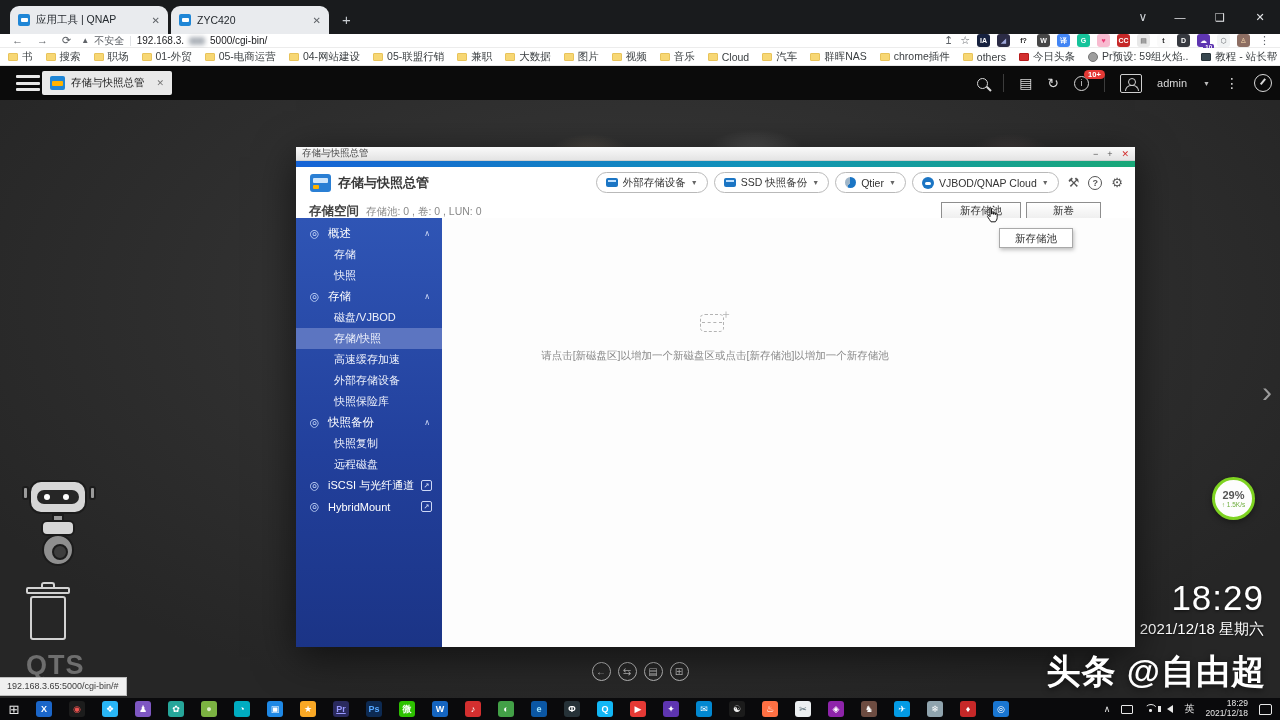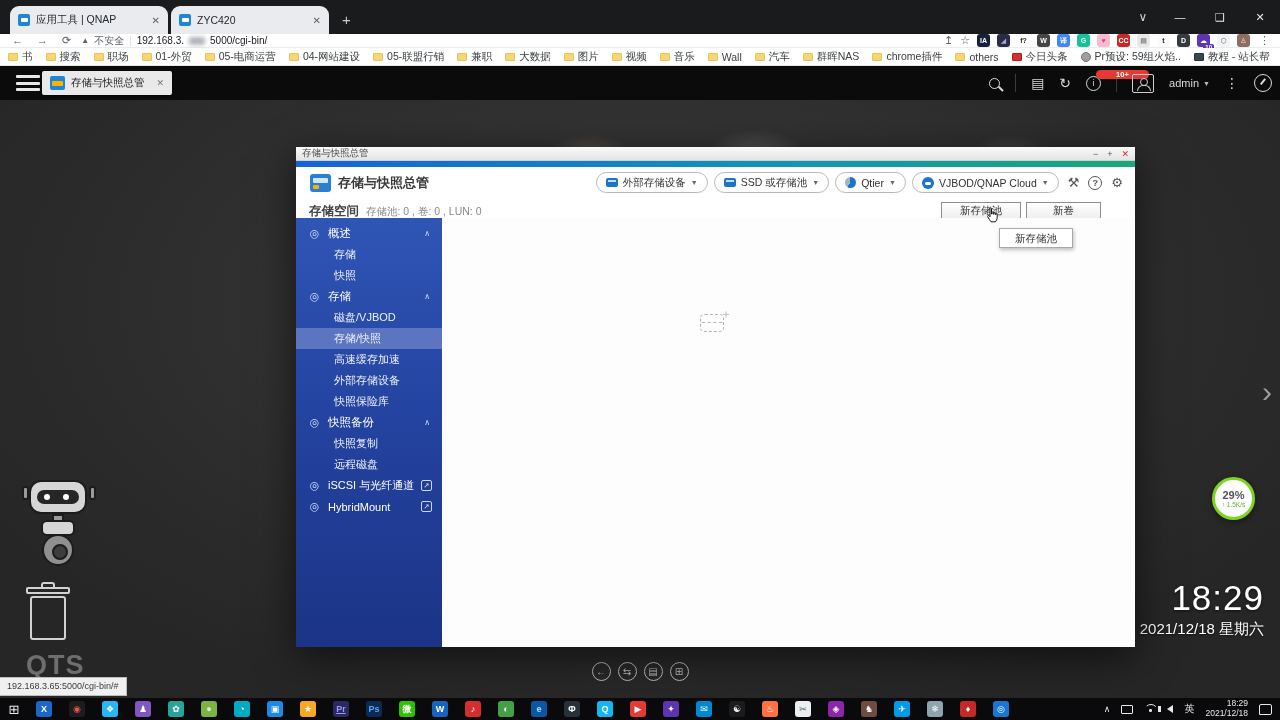--- a/index.html
+++ b/index.html
@@ -47,25 +47,25 @@
   .qts-tab { position:absolute; left:42px; top:5px; height:24px; background:#e9e9e9; border-radius:2px; display:flex; align-items:center; padding:0 8px; font-size:10.5px; color:#222; box-shadow:0 1px 2px rgba(0,0,0,.5);}
   .qts-tab .ic { width:15px; height:14px; background:#1f86d6; border-radius:2px; margin-right:6px; position:relative;}
   .qts-tab .ic::after{content:"";position:absolute;left:2px;top:5px;width:11px;height:5px;background:#ffb300;border-radius:1px;}
   .qts-tab .x { margin-left:12px; color:#777; font-size:9px; }
   .qts-right { position:absolute; right:8px; top:0; height:34px; display:flex; align-items:center; gap:15px; color:#d9d9d9; }
   .qts-right .vr { width:1px; height:18px; background:#3c3c3c; }
   .mag { position:relative; width:11px; height:11px; border:1.6px solid #d9d9d9; border-radius:50%; }
   .mag::after { content:""; position:absolute; width:6px; height:1.6px; background:#d9d9d9; transform:rotate(45deg); right:-5px; bottom:-2px; }
   .gly { font-size:14px; line-height:1; }
   .info { position:relative; width:15px; height:15px; border:1.5px solid #d9d9d9; border-radius:50%; font-size:9px; display:flex; align-items:center; justify-content:center; }
-  .info .badge { position:absolute; top:-7px; left:9px; background:#e53935; color:#fff; font-size:7.5px; font-weight:bold; border-radius:7px; padding:1px 20px; line-height:1; }
+  .info .badge { position:absolute; top:-7px; left:9px; background:#e53935; color:#fff; font-size:7.5px; font-weight:bold; border-radius:7px; padding:1px 4px; line-height:1; }
   .avatar { width:22px; height:19px; border:1.5px solid #cfcfcf; border-radius:2px; position:relative; }
   .avatar::before { content:""; position:absolute; left:7px; top:3px; width:6px; height:6px; border-radius:50%; border:1.3px solid #cfcfcf;}
   .avatar::after { content:""; position:absolute; left:4px; bottom:1px; width:12px; height:5px; border:1.3px solid #cfcfcf; border-bottom:none; border-radius:6px 6px 0 0;}
-  .adminw { display:flex; align-items:center; gap:4px; font-size:11px; }
+  .adminw { display:flex; align-items:center; gap:16px; font-size:11px; }
   .adminw .car { font-size:7px; color:#bbb; }
   .gauge { width:18px; height:18px; border:1.6px solid #d9d9d9; border-radius:50%; position:relative;}
   .gauge::after{content:""; position:absolute; left:7px; top:3px; width:1.6px; height:7px; background:#d9d9d9; transform:rotate(40deg);}
 
   
   .desktop { position:absolute; left:0; top:100px; width:1280px; height:598px;
     background:
       radial-gradient(60px 30px at 590px 55px, rgba(255,215,170,.18), transparent 70%),
       radial-gradient(70px 32px at 755px 52px, rgba(255,255,255,.16), transparent 70%),
       radial-gradient(60px 30px at 1010px 55px, rgba(255,190,190,.13), transparent 70%),
@@ -333,21 +333,21 @@
         <span class="bm">
           <span class="fold"></span>
           <span>视频</span>
         </span>
         <span class="bm">
           <span class="fold"></span>
           <span>音乐</span>
         </span>
         <span class="bm">
           <span class="fold"></span>
-          <span>Wall</span>
+          <span>Cloud</span>
         </span>
         <span class="bm">
           <span class="fold"></span>
           <span>汽车</span>
         </span>
         <span class="bm">
           <span class="fold"></span>
           <span>群晖NAS</span>
         </span>
         <span class="bm">
@@ -467,21 +467,21 @@
       <div class="d-tools">
         <span style="display:flex;gap:6px;">
 
         <span class="pill ic-drive">
               <span class="pic"></span>
               <span>外部存储设备</span>
               <span class="car">▼</span>
             </span>
             <span class="pill ic-ssd">
               <span class="pic"></span>
-              <span>SSD 或存储池</span>
+              <span>SSD 快照备份</span>
               <span class="car">▼</span>
             </span>
             <span class="pill ic-qtier">
               <span class="pic"></span>
               <span>Qtier</span>
               <span class="car">▼</span>
             </span>
             <span class="pill ic-cloud">
               <span class="pic"></span>
               <span>VJBOD/QNAP Cloud</span>
@@ -579,31 +579,33 @@
 
             <span class="ext">↗</span>
           </div>
         </div>
       <div class="d-main">
         <div class="menu-pop">新存储池</div>
         <div class="empty">
           <span class="e-ic">
             <span class="cyl"></span><span class="plus">＋</span>
           </span>
+          <div class="e-hint">请点击[新磁盘区]以增加一个新磁盘区或点击[新存储池]以增加一个新存储池</div>
         </div>
       </div>
     </div>
   </div>
 
   <svg class="cursor" width="15" height="18" viewBox="0 0 15 18">
     <path d="M5 1.5 c0-.9 1.5-.9 1.5 0 v5.5 h.6 v-1.6 c0-.9 1.4-.9 1.4 0 v1.8 h.6 v-1.1 c0-.8 1.3-.8 1.3 0 v1.4 h.6 v-.7 c0-.7 1.2-.7 1.2 0 v3.6 c0 2.2-1.1 3.3-1.8 4.4 h-4.4 c-.7-1.3-2.6-3.3-3.3-5 -.4-1 .7-1.8 1.5-1 l.8.9 z" fill="#ffffff" stroke="#1a1a1a" stroke-width="1"></path>
   </svg>
 
   <div class="tooltip">192.168.3.65:5000/cgi-bin/#</div>
 
+  <div class="watermark">头条 @自由超</div>
 
   <div class="wtb">
     <span class="start">⊞</span>
     <span class="apps">
 
     <span class="app" style="background: rgb(27, 102, 201); color: rgb(255, 255, 255);">
           <i style="font-style:normal;">X</i>
         </span>
         <span class="app" style="background: rgb(28, 28, 28); color: rgb(239, 83, 80);">
           <i style="font-style:normal;">◉</i>

